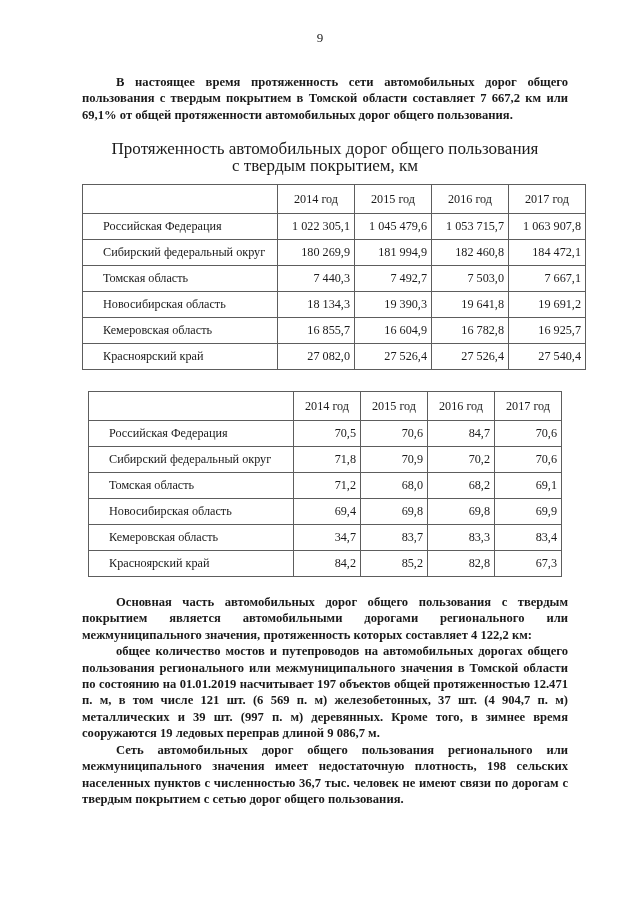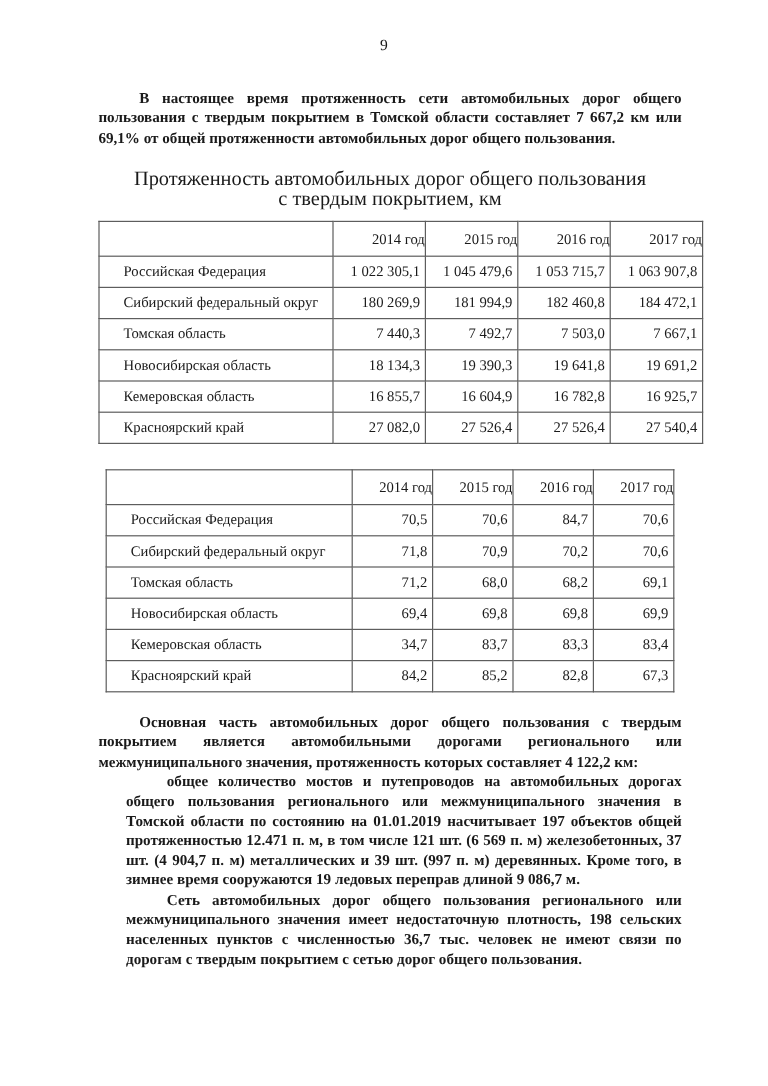--- a/index.html
+++ b/index.html
@@ -80,21 +80,21 @@
 
   table.data-table th.col-name,
   table.data-table td.col-name {
     width: 206px;
     text-align: left;
     padding-left: 20px;
   }
 
   table.data-table th.col-year {
     width: 68px;
-    text-align: right;
+    text-align: center;
   }
 
   table.data-table td.col-val {
     width: 68px;
     text-align: right;
     padding-right: 4px;
   }
 
   table.data-table tr.header-row th {
     height: 28px;
@@ -107,21 +107,21 @@
   table#table-lengths th.col-year,
   table#table-lengths td.col-val { width: 76px; }
 
   table#table-share { width: 448px; }
   table#table-share th.col-name,
   table#table-share td.col-name { width: 184px; }
   table#table-share th.col-year,
   table#table-share td.col-val { width: 66px; }
 
   .para-group { margin-top: 17px; }
-  .para-group p.body-text + p.body-text { margin-top: 0; margin-left: 23px; }
+  .para-group p.body-text + p.body-text { margin-top: 0; }
 </style>
 </head>
 <body>
 
 <div class="page">
 
   <div class="page-number">9</div>
 
   <div class="content">
 

